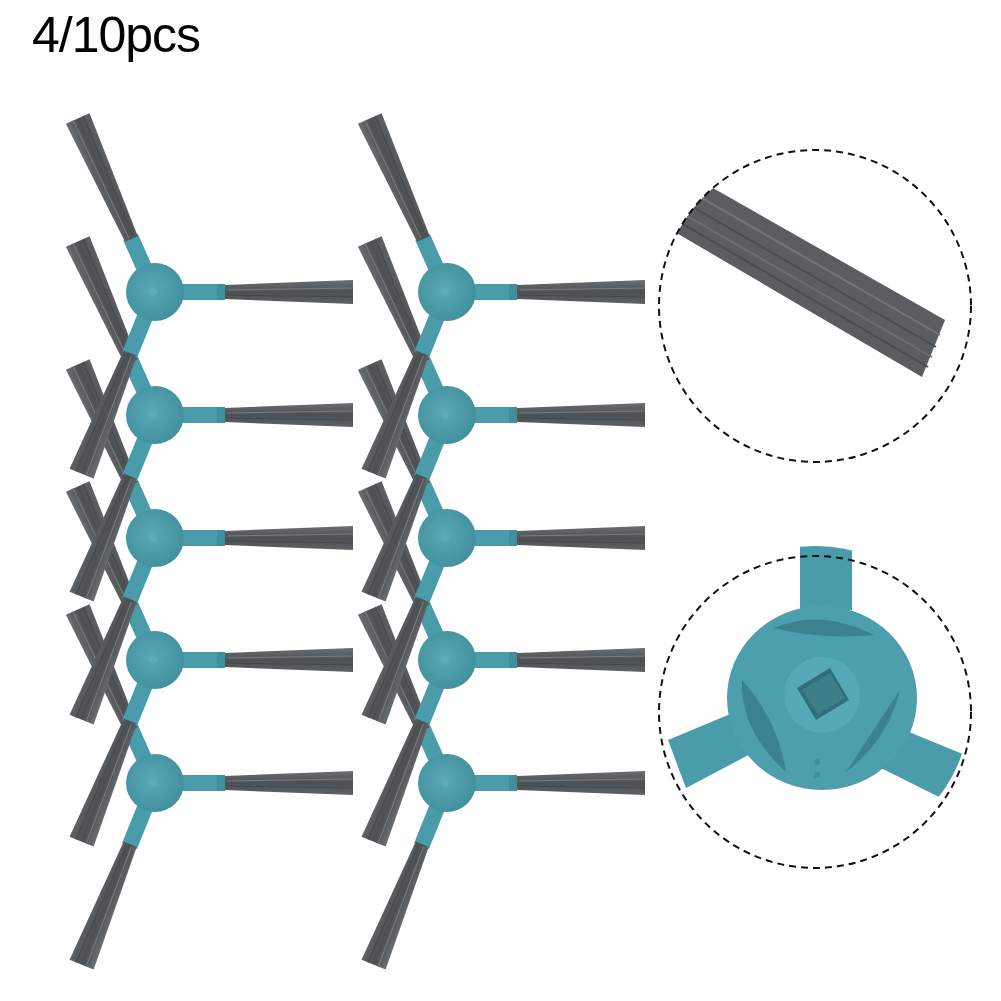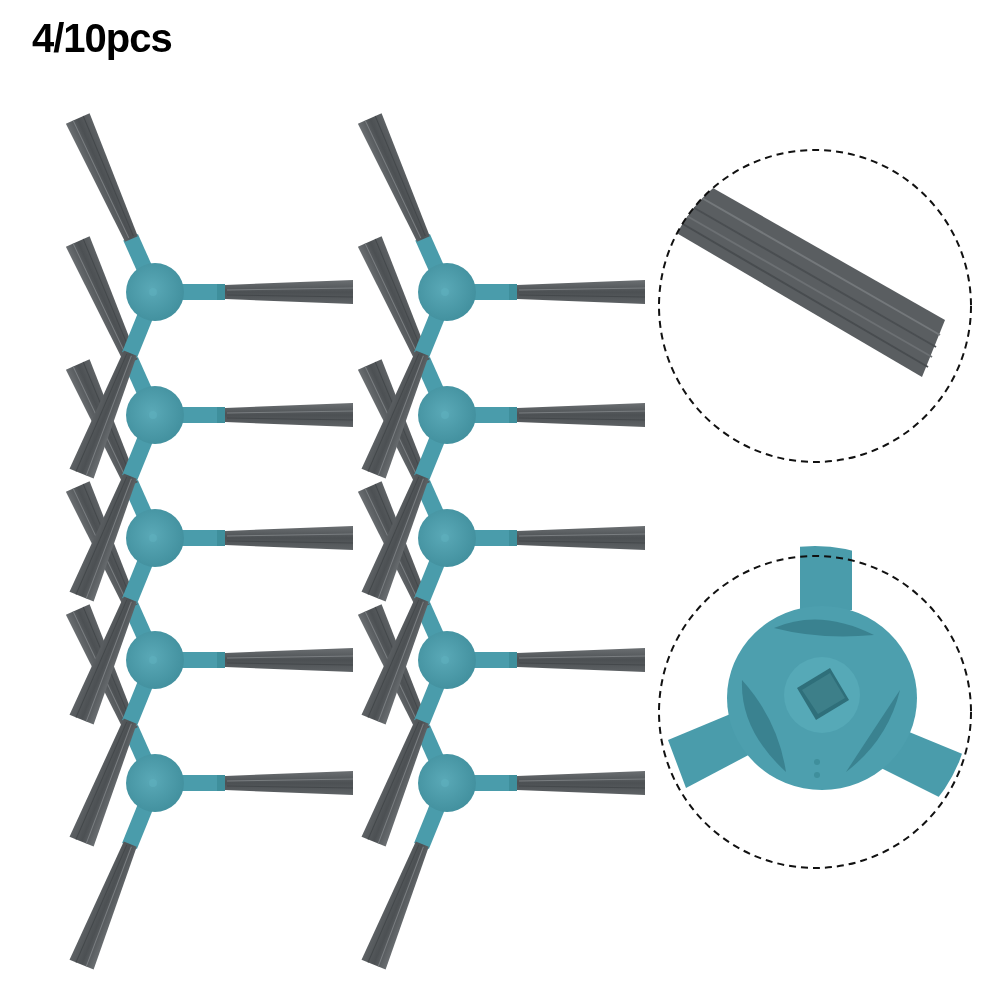--- a/index.html
+++ b/index.html
@@ -1,17 +1,17 @@
 <!DOCTYPE html>
 <html><head>
 <meta charset="utf-8">
 <style>
   html, body { margin:0; padding:0; background:#ffffff; }
   body { width:1001px; height:1001px; position:relative; overflow:hidden; font-family:"Liberation Sans", sans-serif; }
-  .title { position:absolute; left:32px; top:18px; font-size:40px; font-weight:bold; color:#000; letter-spacing:-1px; line-height:1; }
+  .title { position:absolute; left:32px; top:10px; font-size:50px; font-weight:normal; color:#000; letter-spacing:-1px; line-height:1; }
   svg.main { position:absolute; left:0; top:0; }
 </style>
 </head>
 <body>
 
 <div class="title">4/10pcs</div>
 
 <svg class="main" width="1001" height="1001" viewBox="0 0 1001 1001">
   <defs>
     <linearGradient id="brist" x1="0" y1="0" x2="0" y2="1">

